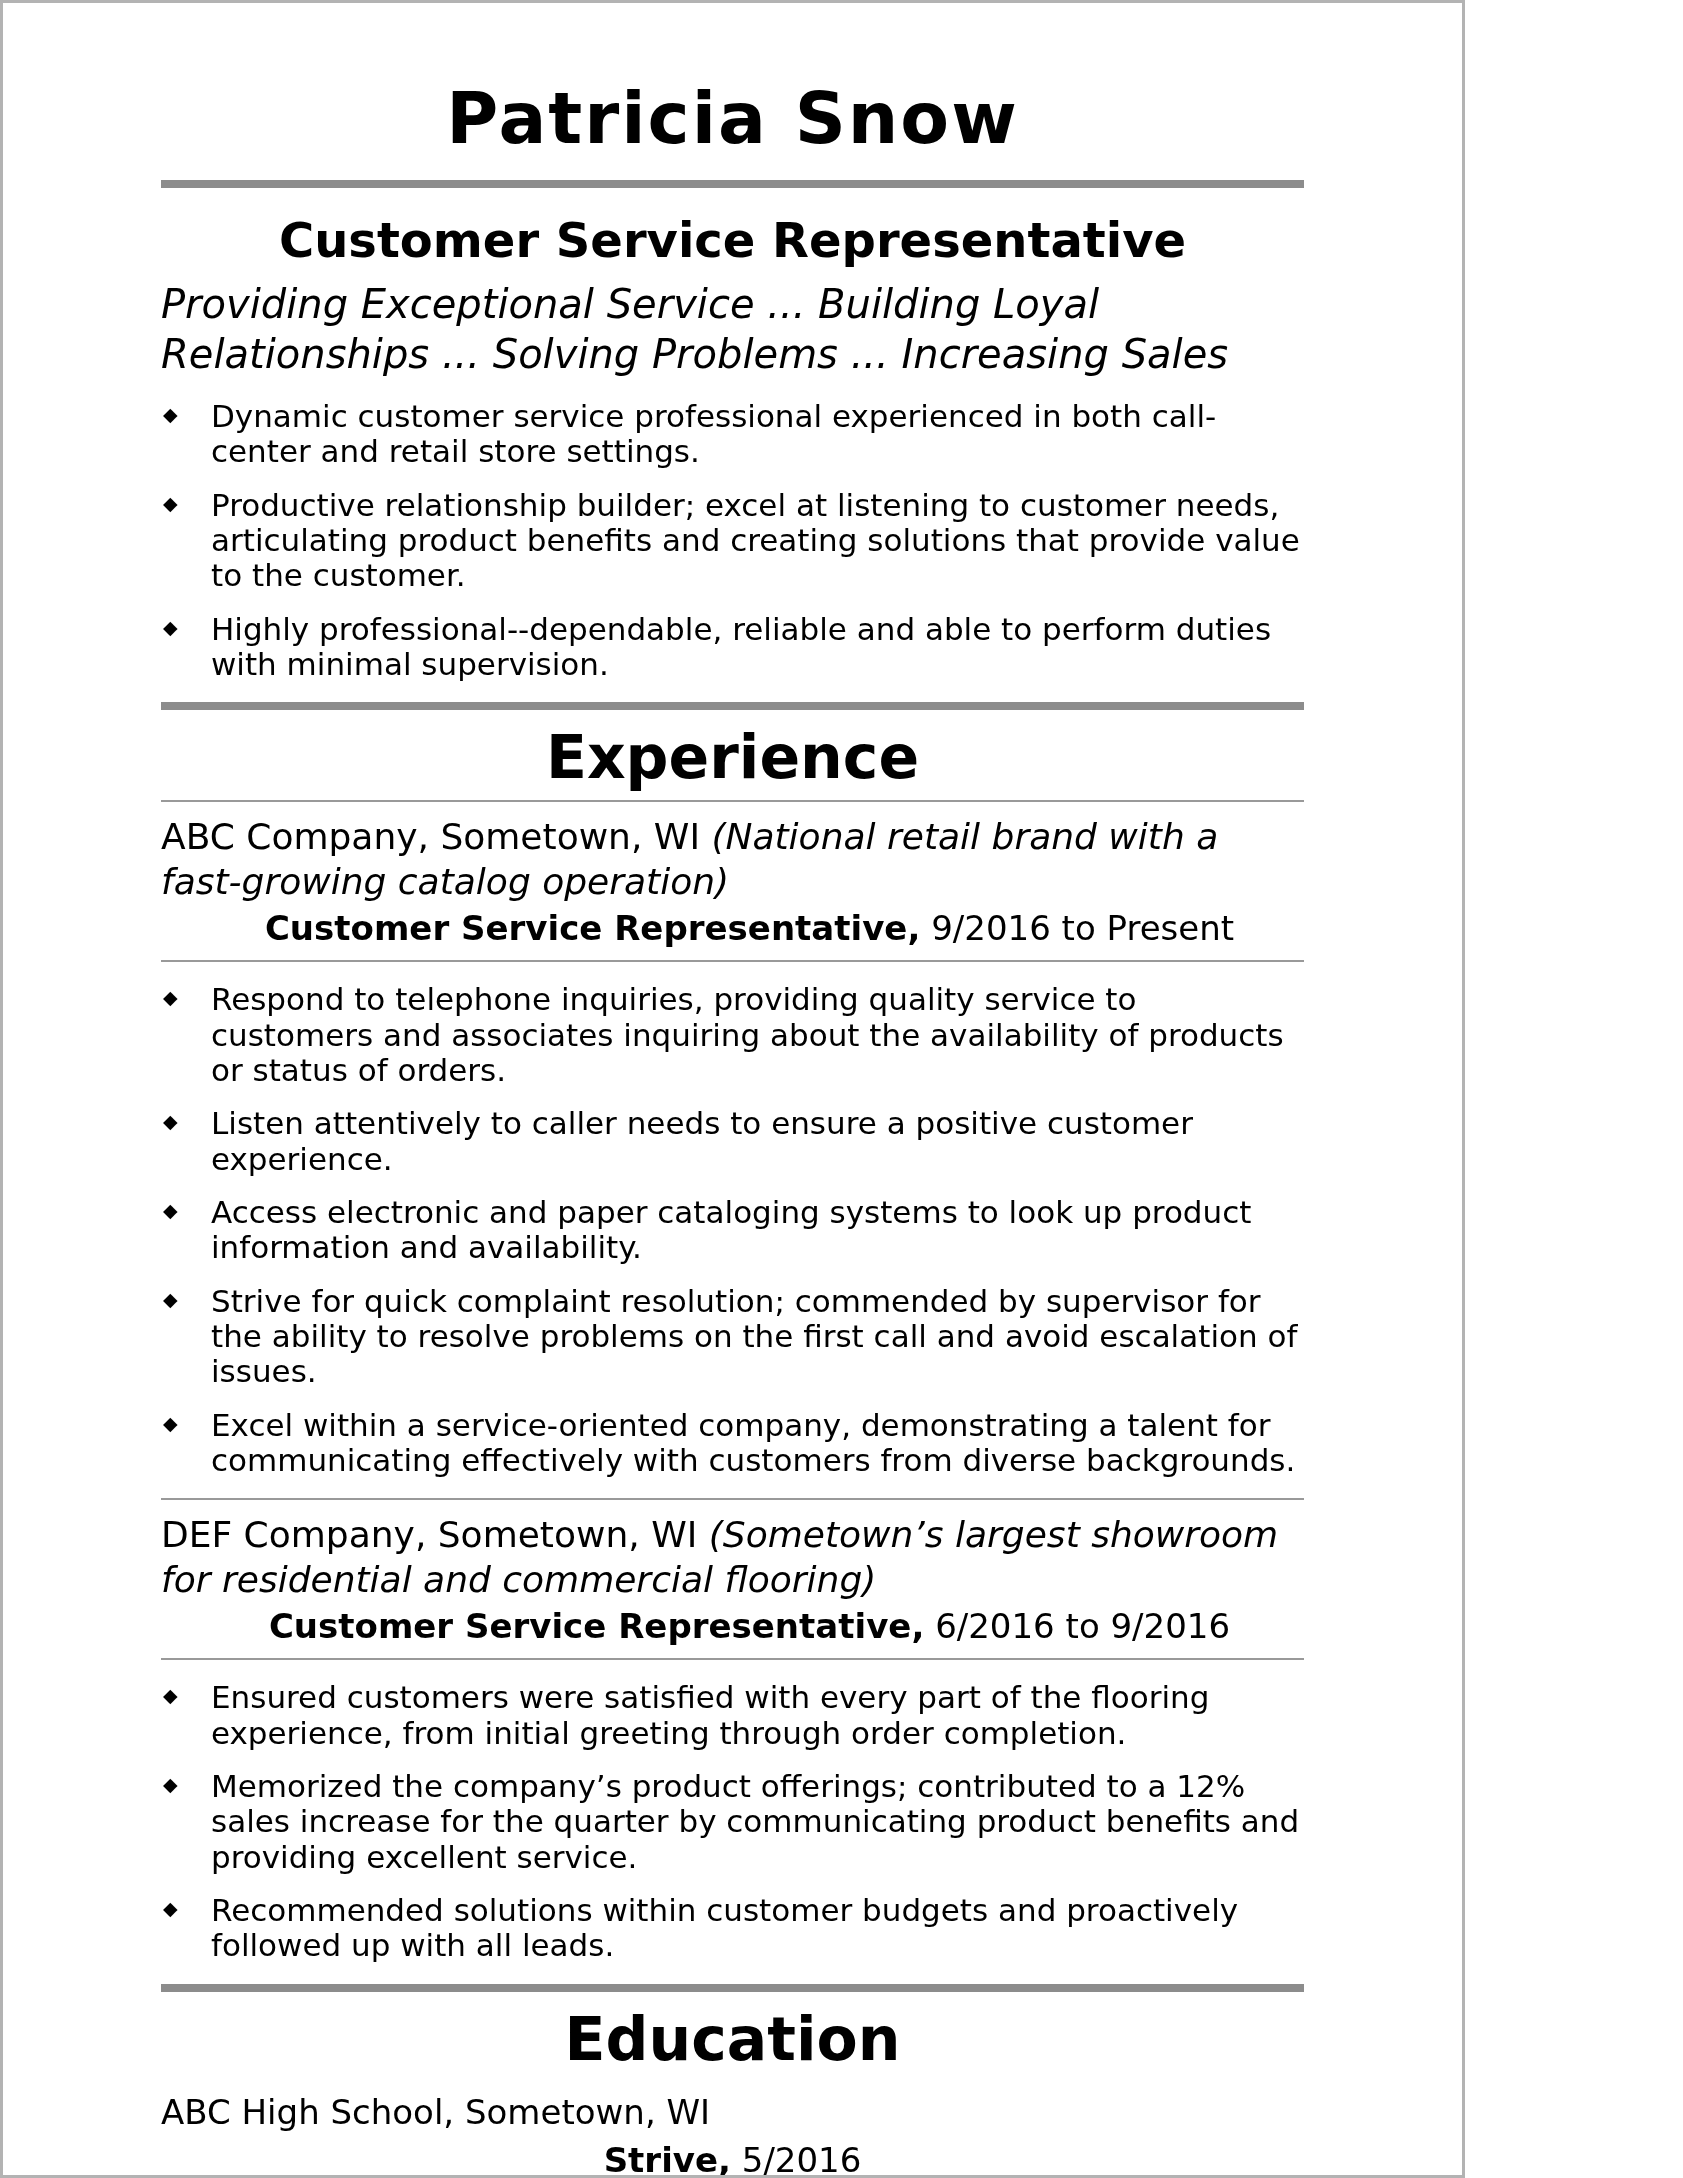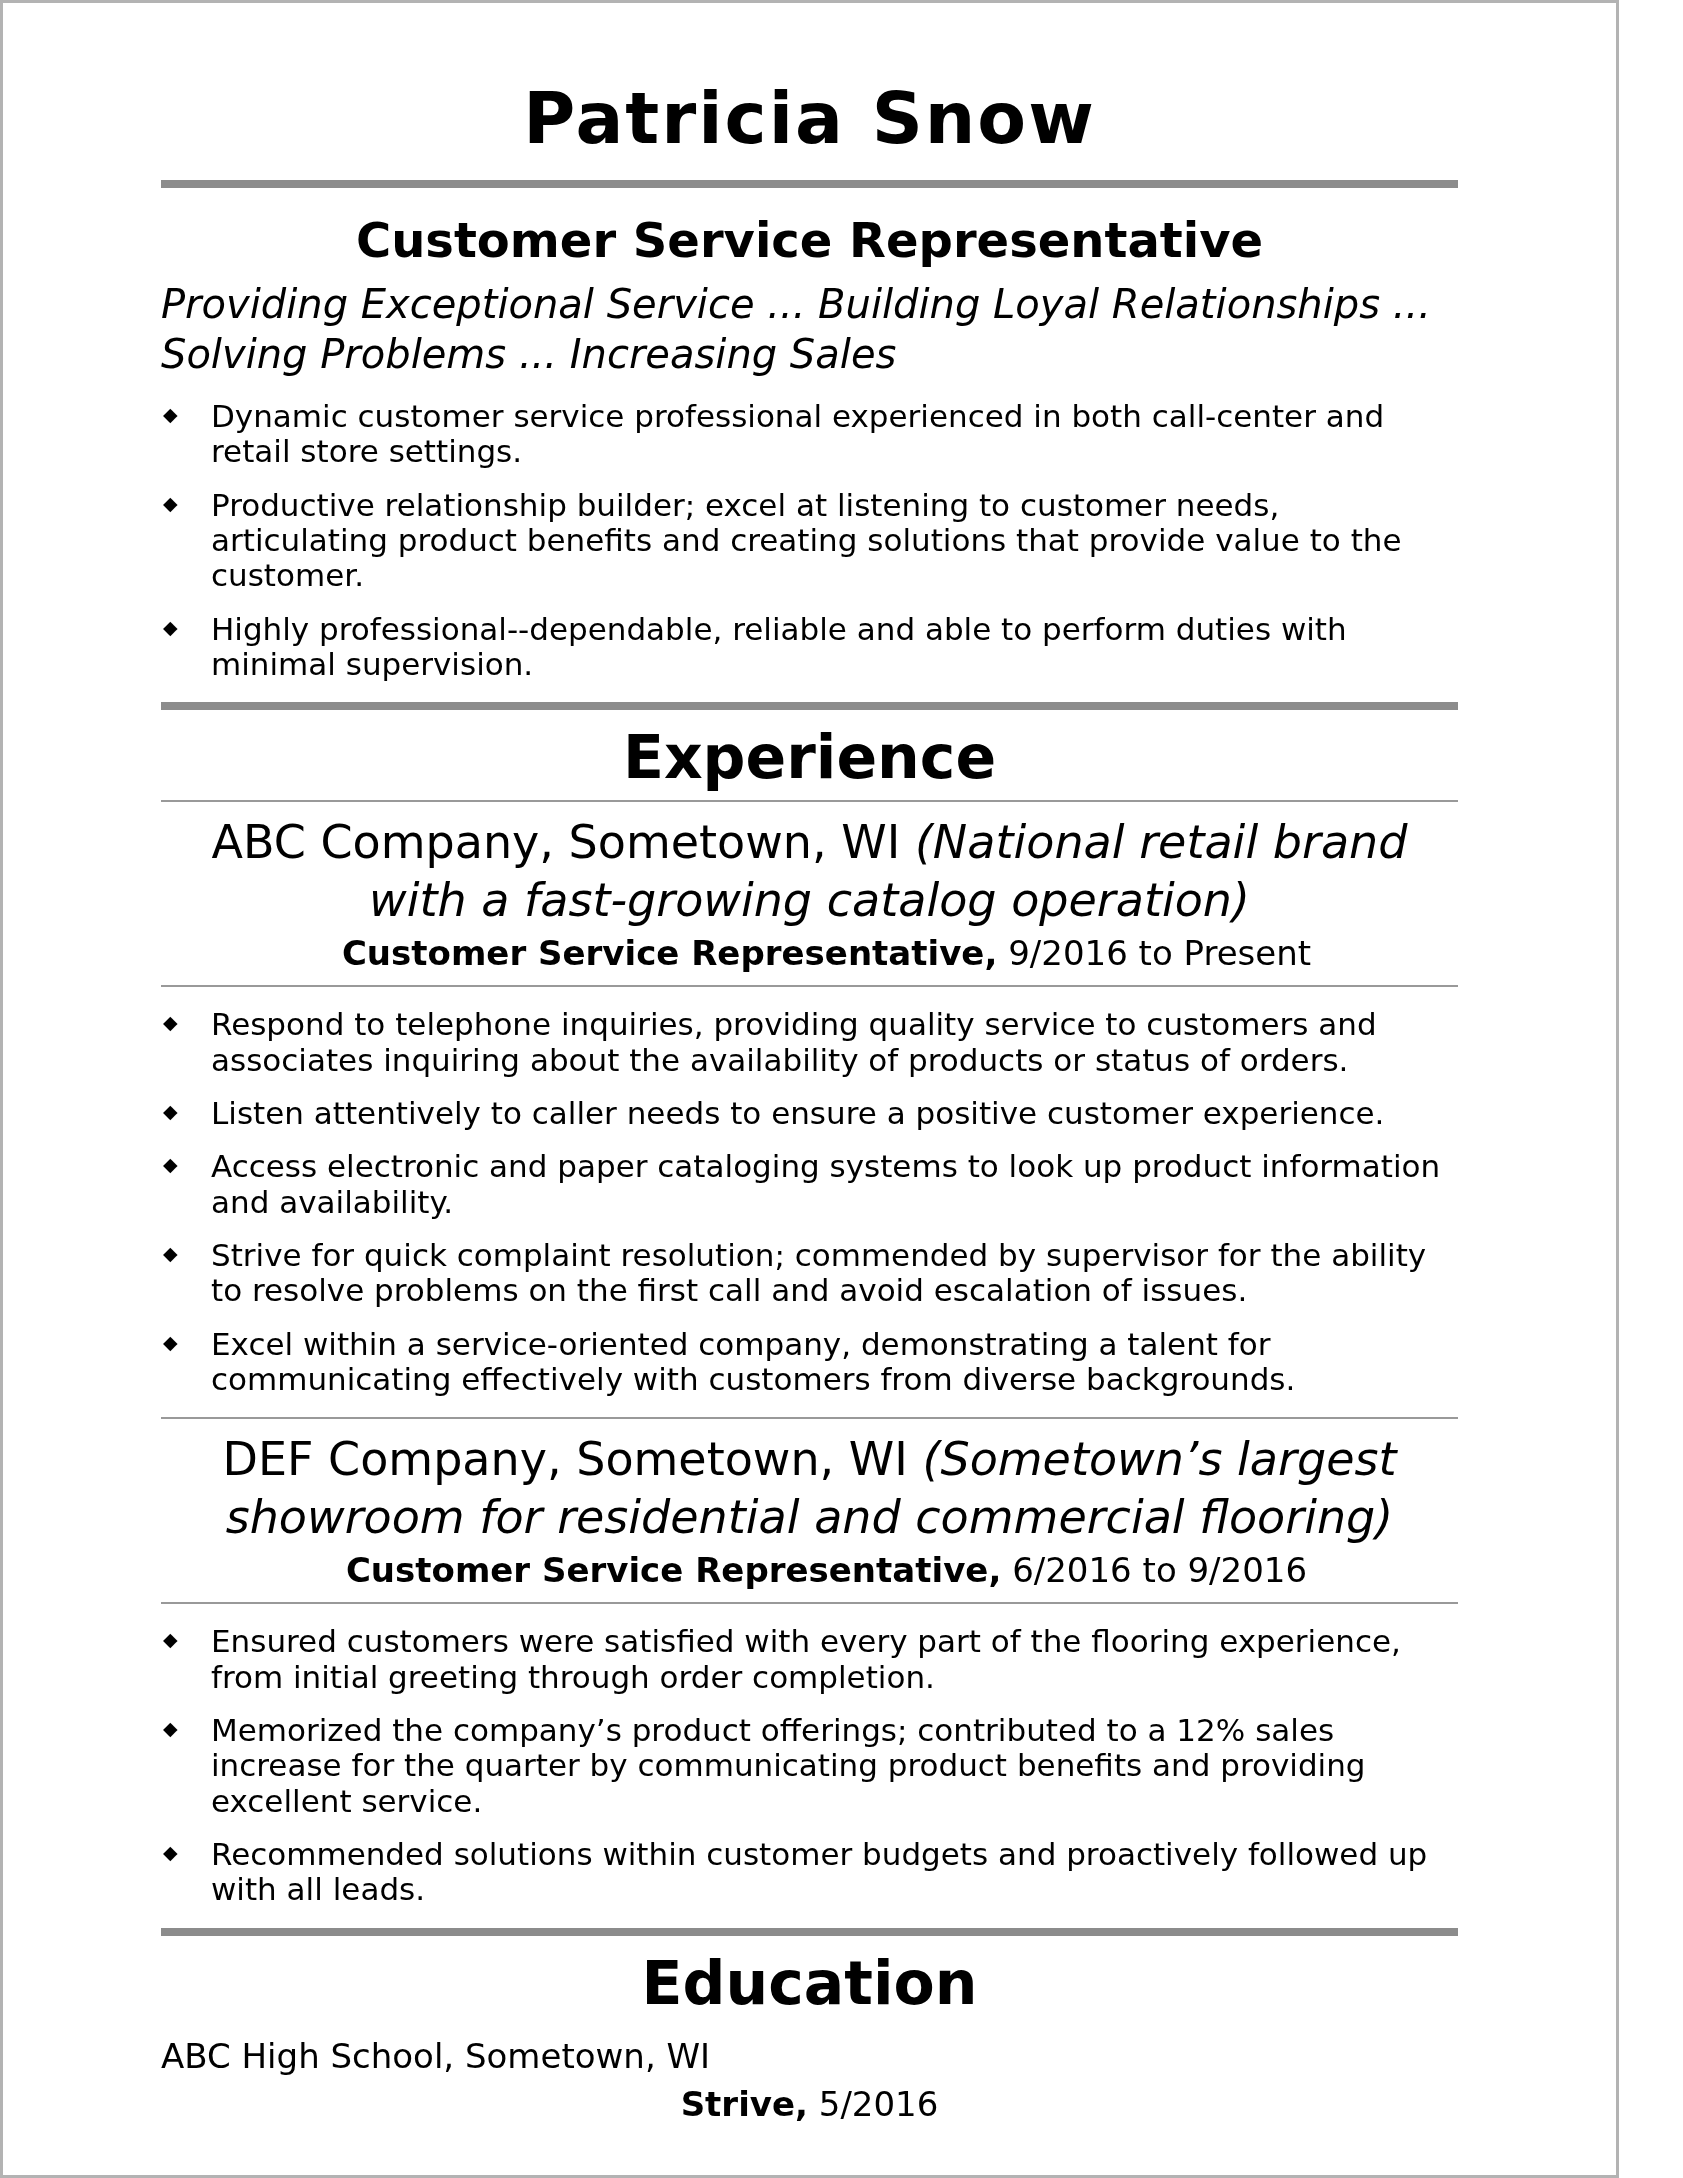--- a/index.html
+++ b/index.html
@@ -1,17 +1,17 @@
 <!DOCTYPE html>
 <html><head>
 <meta charset="utf-8">
 <style>
   html, body { margin: 0; padding: 0; background: #ffffff; }
   .page {
-    width: 1619px;
+    width: 1465px;
     height: 2178px;
     box-sizing: border-box;
     border: 3px solid #b3b3b3;
     background: #ffffff;
     font-family: "DejaVu Sans", sans-serif;
     color: #000000;
     overflow: hidden;
   }
   .content { padding: 77px 158px 0 158px; }
 
@@ -91,22 +91,21 @@
 
   .section-heading {
     font-size: 60px;
     font-weight: 700;
     text-align: center;
     margin: 14px 0 10px 0;
     line-height: 1.1;
   }
 
   .company-line {
-    text-align: center;
-    font-size: 46px;
+    font-size: 36px;
     line-height: 1.25;
     margin: 12px auto 0 auto;
     max-width: 1208px;
   }
   .company-note { font-style: italic; }
   .job-line {
     text-align: center;
     font-size: 34px;
     line-height: 1.18;
     margin: 4px 0 12px 0;

